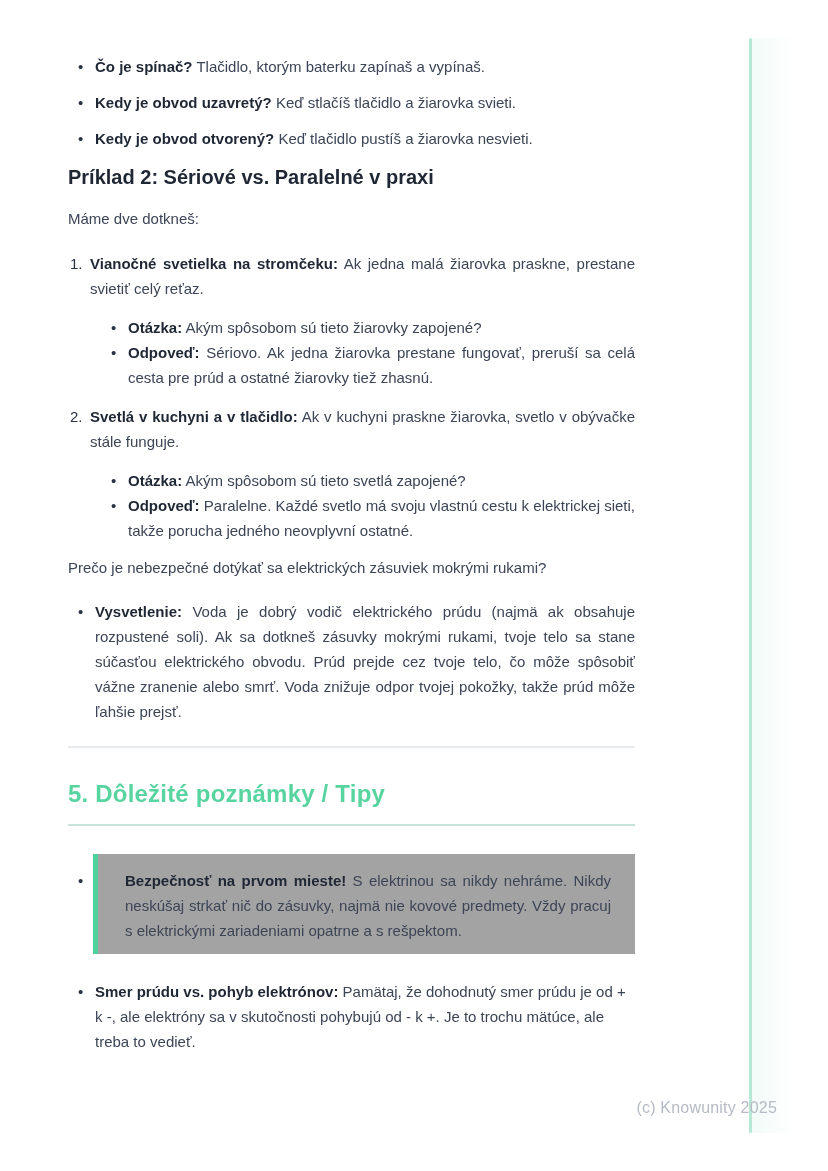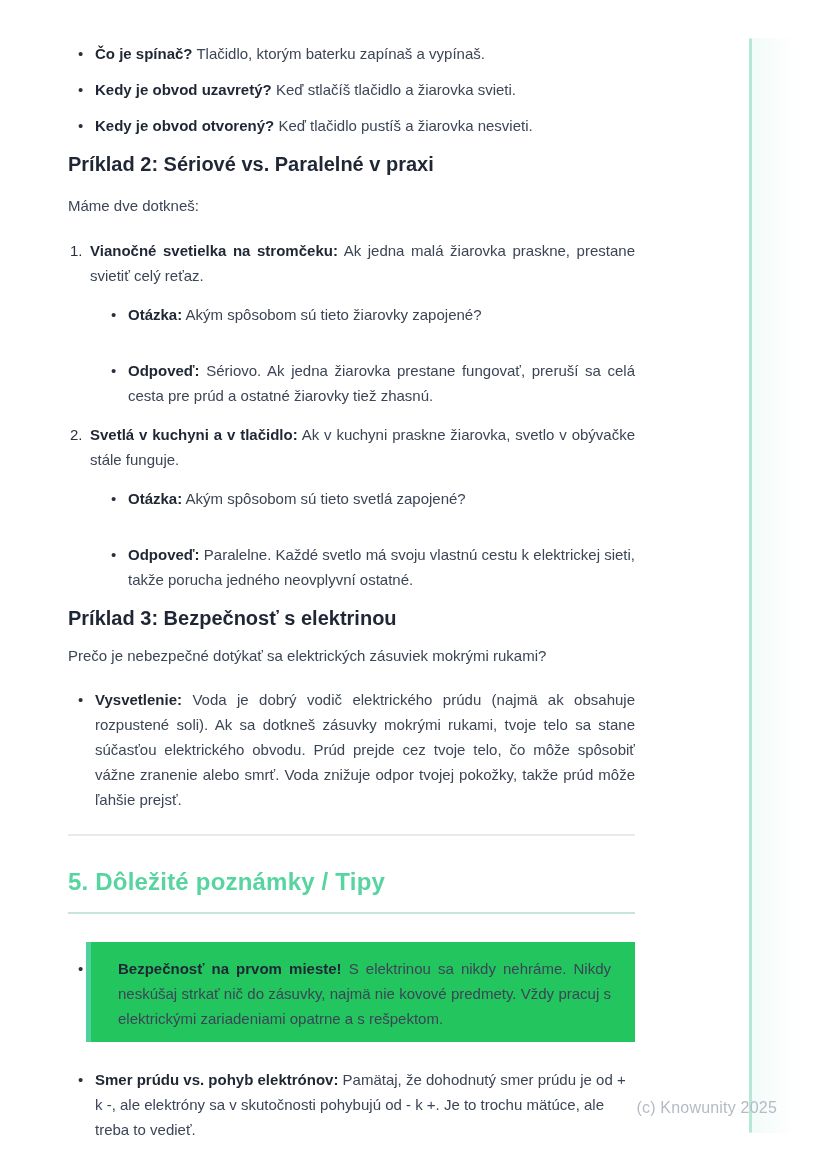--- a/index.html
+++ b/index.html
@@ -6,21 +6,21 @@
   html, body { width: 828px; height: 1171px; }
   body {
     position: relative;
     background: #ffffff;
     font-family: "Liberation Sans", sans-serif;
     font-size: 15px;
     line-height: 25px;
     color: #3c4556;
     overflow: hidden;
   }
-  .content { position: absolute; left: 68px; top: 1px; width: 567px; }
+  .content { position: absolute; left: 68px; top: 14px; width: 567px; }
 
   .b { font-weight: 700; color: #1f2735; }
   .jtext { text-align: justify; }
 
   ul.blist { list-style: none; }
   ul.blist > li { position: relative; padding-left: 27px; }
   ul.blist > li::before {
     content: "\2022";
     position: absolute; left: 10px; top: 0;
     color: #2a3342; font-size: 15px;
@@ -32,21 +32,21 @@
   h4 { font-size: 20px; line-height: 25px; font-weight: 700; color: #1f2735; }
   .h-ex2 { margin-top: 14px; }
   .p-mame { margin-top: 16px; }
 
   ol.mainlist { list-style: none; margin-top: 20px; }
   ol.mainlist > li { position: relative; padding-left: 22px; }
   ol.mainlist > li + li { margin-top: 14px; }
   .olnum { position: absolute; left: 2px; top: 0; color: #2a3342; }
 
   ul.sub { margin-top: 14px; margin-left: 11px; }
-  ul.sub > li + li { margin-top: 31px; }
+  ul.sub > li + li { margin-top: 0; }
 
   .h-ex3 { margin-top: 14px; }
   .p-question { margin-top: 12px; }
   ul.expl { margin-top: 19px; }
 
   hr.divider { margin-top: 22px; border: none; border-top: 2px solid #e7ebee; }
 
   h2.section5 {
     margin-top: 28px;
     font-size: 24px; line-height: 36px; font-weight: 700;
@@ -57,22 +57,22 @@
   }
 
   ul.callout-list { margin-top: 28px; list-style: none; }
   ul.callout-list > li { position: relative; }
   ul.callout-list > li::before {
     content: "\2022";
     position: absolute; left: 10px; top: 14px;
     color: #2a3342; font-size: 15px;
   }
   .callout {
-    margin-left: 18px;
-    background: #22c55e;
+    margin-left: 25px;
+    background: #a3a3a3;
     border-left: 5px solid #4fd19d;
     padding: 14px 24px 11px 27px;
   }
 
   ul.last { margin-top: 25px; }
 
   .accent-bar {
     position: absolute; left: 749px; top: 38px;
     width: 3px; height: 1095px;
     background: #b7e8d6; border-radius: 2px;
@@ -143,21 +143,20 @@
           <span>Akým spôsobom sú tieto svetlá zapojené?</span>
         </li>
         <li class="jtext">
           <span class="b">Odpoveď:</span>
           <span>Paralelne. Každé svetlo má svoju vlastnú cestu k elektrickej sieti, takže porucha jedného neovplyvní ostatné.</span>
         </li>
       </ul>
     </li>
   </ol>
 
-  <h4 class="h-ex3">Príklad 3: Bezpečnosť s elektrinou</h4>
 
   <p class="p-question">Prečo je nebezpečné dotýkať sa elektrických zásuviek mokrými rukami?</p>
 
   <ul class="blist expl">
     <li class="jtext">
       <span class="b">Vysvetlenie:</span>
       <span>Voda je dobrý vodič elektrického prúdu (najmä ak obsahuje rozpustené soli). Ak sa dotkneš zásuvky mokrými rukami, tvoje telo sa stane súčasťou elektrického obvodu. Prúd prejde cez tvoje telo, čo môže spôsobiť vážne zranenie alebo smrť. Voda znižuje odpor tvojej pokožky, takže prúd môže ľahšie prejsť.</span>
     </li>
   </ul>
 

